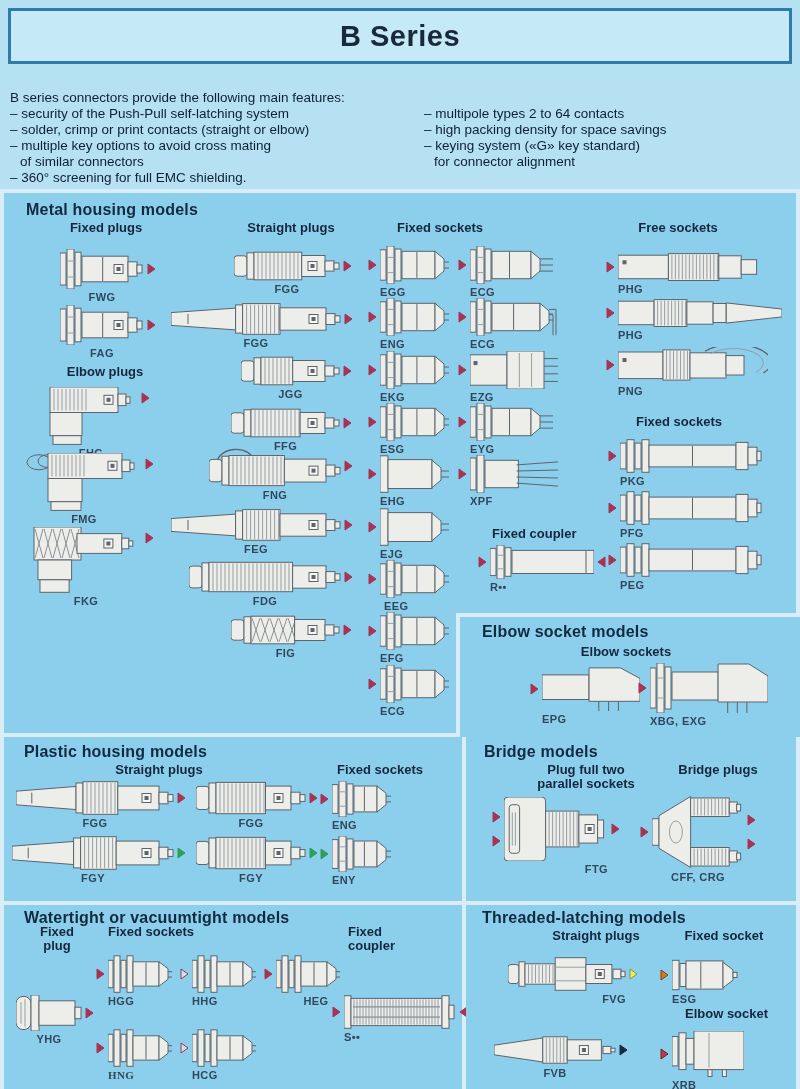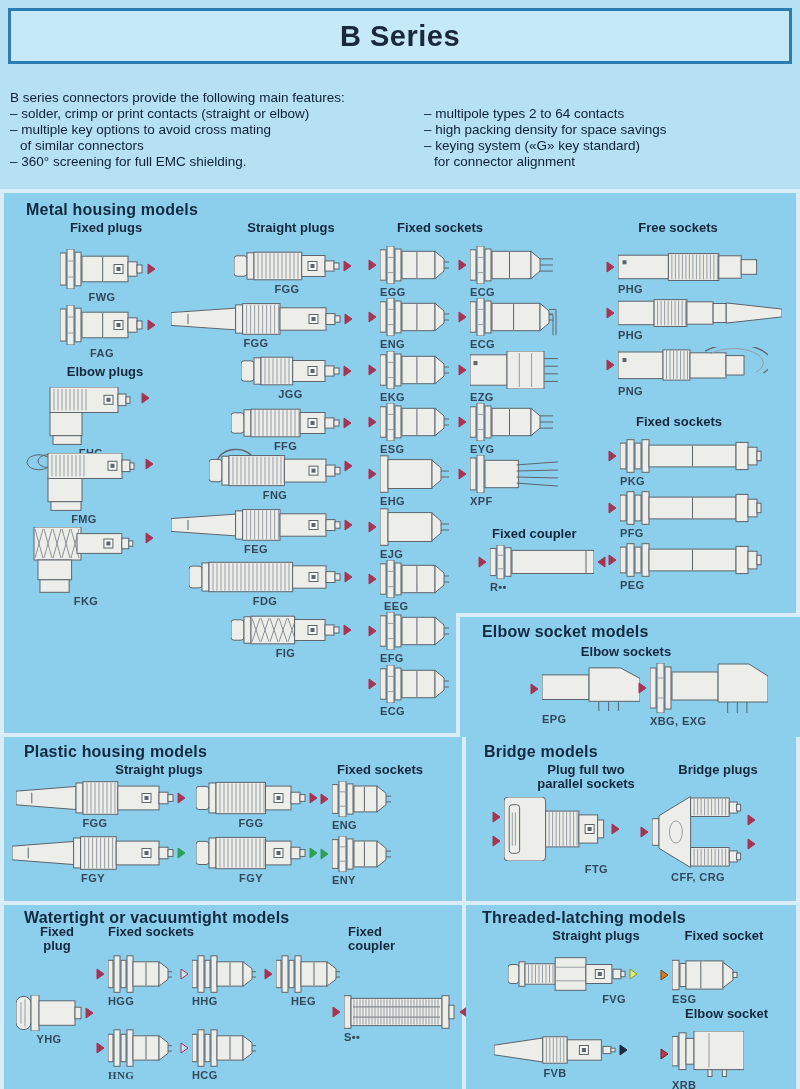--- a/index.html
+++ b/index.html
@@ -29,20 +29,21 @@
 
 <div class="page">
   <div class="panelbed"></div>
 
   <div class="titlebox">
     <span>B Series</span>
   </div>
 
   <div class="feat" style="left:10px;top:90px;width:410px">
     <div>B series connectors provide the following main features:</div>
+    <div>– security of the Push-Pull self-latching system</div>
     <div>– solder, crimp or print contacts (straight or elbow)</div>
     <div>– multiple key options to avoid cross mating</div>
     <div class="indent">of similar connectors</div>
     <div>– 360° screening for full EMC shielding.</div>
   </div>
   <div class="feat" style="left:424px;top:106px;width:360px">
     <div>– multipole types 2 to 64 contacts</div>
     <div>– high packing density for space savings</div>
     <div>– keying system («G» key standard)</div>
     <div class="indent">for connector alignment</div>
@@ -1419,21 +1420,21 @@
               <rect x="13.0" y="5.3" width="5.0" height="27.4" rx="0" fill="#edeee9" stroke="#5c646c" stroke-width="1"></rect>
               <rect x="19.0" y="0.8" width="6.0" height="36.5" rx="0" fill="#edeee9" stroke="#5c646c" stroke-width="1"></rect>
               <rect x="25.0" y="6.8" width="26.0" height="24.3" rx="0" fill="#edeee9" stroke="#5c646c" stroke-width="1"></rect>
               <line x1="38.0" y1="7.6" x2="38.0" y2="30.4" stroke="#5c646c" stroke-width="1"></line>
               <polygon points="51,6.84 60,13.68 60,24.32 51,31.159999999999997" fill="#edeee9" stroke="#5c646c" stroke-width="1"></polygon>
               <line x1="60.0" y1="16.7" x2="64.0" y2="16.7" stroke="#5c646c" stroke-width="1"></line>
               <line x1="60.0" y1="22.0" x2="64.0" y2="22.0" stroke="#5c646c" stroke-width="1"></line>
             </svg>
           </span>
         </div>
-        <div class="lbl" style="width: 64px; margin-left: 27px; text-align: left;">HEG</div>
+        <div class="lbl" style="width: 64px; margin-left: 20px; text-align: center;">HEG</div>
       </div>
       <div class="item" style="left: 92px; top: 124px; font-family: Liberation Serif, serif;">
         <div class="row">
           <span class="arr">
             <svg width="9" height="12" viewBox="0 0 9 12">
               <polygon points="1,1 8,6 1,11" fill="#a83353" stroke="#a83353" stroke-width="1"></polygon>
             </svg>
           </span>
           <span>
             <svg width="64" height="38" viewBox="0 0 64 38">

